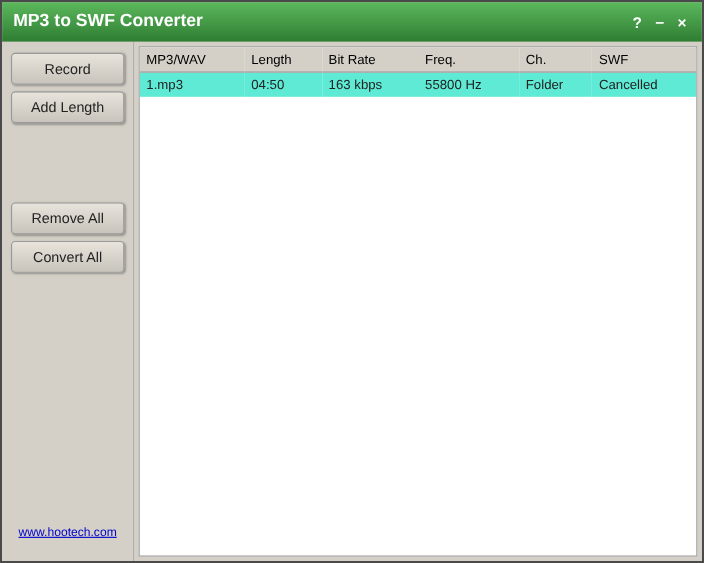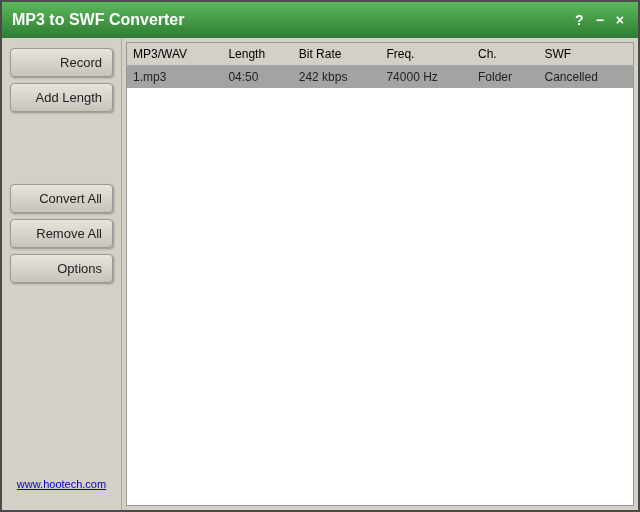--- a/index.html
+++ b/index.html
@@ -76,21 +76,21 @@
       border-right: 1px solid #aaa;
       flex-shrink: 0;
     }
 
     .sidebar-btn {
       background: linear-gradient(to bottom, #e8e4dc, #c8c4bc);
       border: 1px solid #999;
       border-radius: 4px;
       padding: 6px 10px;
       cursor: pointer;
-      text-align: right;
+      text-align: center;
       color: #222;
       font-size: 13px;
       box-shadow: 1px 1px 2px rgba(0,0,0,0.3);
     }
 
     .sidebar-spacer {
       flex: 0 0 60px;
     }
 
     .sidebar-bottom {
@@ -130,21 +130,21 @@
       color: #000000;
       border-bottom: 1px solid #aaa;
       font-size: 12px;
       margin-left: 44px;
     }
 
     .file-table tbody tr td {
       padding: 4px 6px;
       color: #222;
       font-size: 12px;
-      background: #a3a3a3;
+      background: #5eead4;
     }
 
     .file-table tbody tr:nth-child(even) td {
       background: #f0f0f0;
     }
 
     .table-container {
       border: 1px solid #999;
       background: white;
       flex: 1;
@@ -173,23 +173,22 @@
   </div>
 
   <div class="content">
 
     <div class="sidebar">
       <button class="sidebar-btn">Record</button>
       <button class="sidebar-btn">Add Length</button>
 
       <div class="sidebar-spacer"></div>
 
+      <button class="sidebar-btn">Remove All</button>
       <button class="sidebar-btn">Convert All</button>
-      <button class="sidebar-btn">Remove All</button>
-      <button class="sidebar-btn">Options</button>
 
       <div class="sidebar-bottom">
         <a class="sidebar-link">www.hootech.com</a>
       </div>
     </div>
 
     <div class="main-area">
       <div class="main-content-area">
         <div class="table-container">
           <table class="file-table">
@@ -200,22 +199,22 @@
                 <th>Bit Rate</th>
                 <th>Freq.</th>
                 <th>Ch.</th>
                 <th>SWF</th>
               </tr>
             </thead>
             <tbody id="table-body">
             <tr>
       <td>1.mp3</td>
       <td>04:50</td>
-      <td>242 kbps</td>
-      <td>74000 Hz</td>
+      <td>163 kbps</td>
+      <td>55800 Hz</td>
       <td>Folder</td>
       <td>Cancelled</td>
     </tr>
               </tbody>
           </table>
         </div>
       </div>
     </div>
   </div>
 </div>

